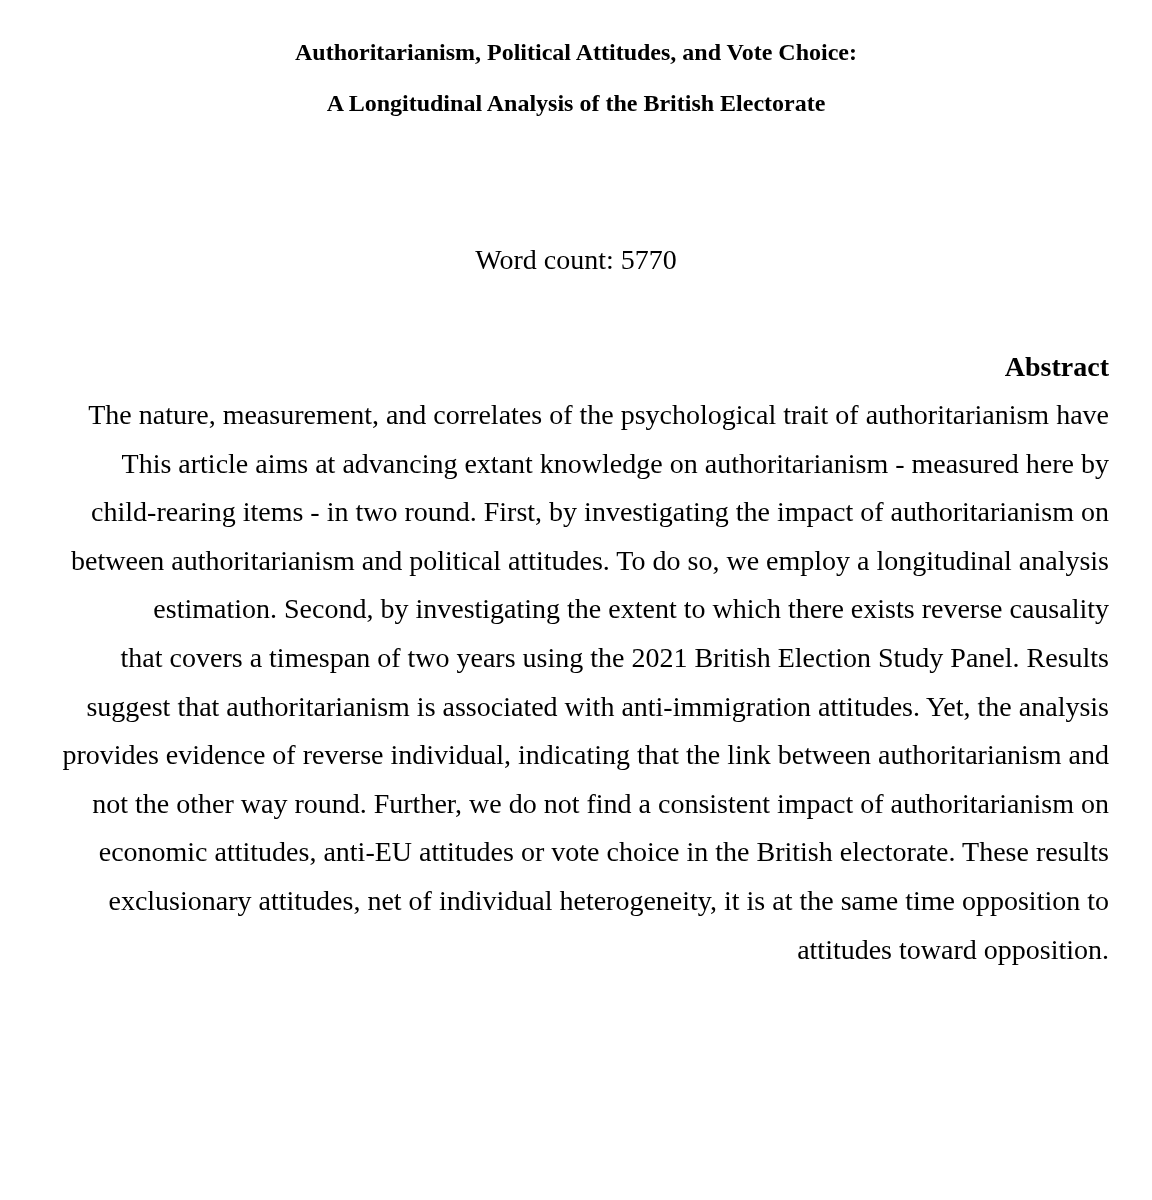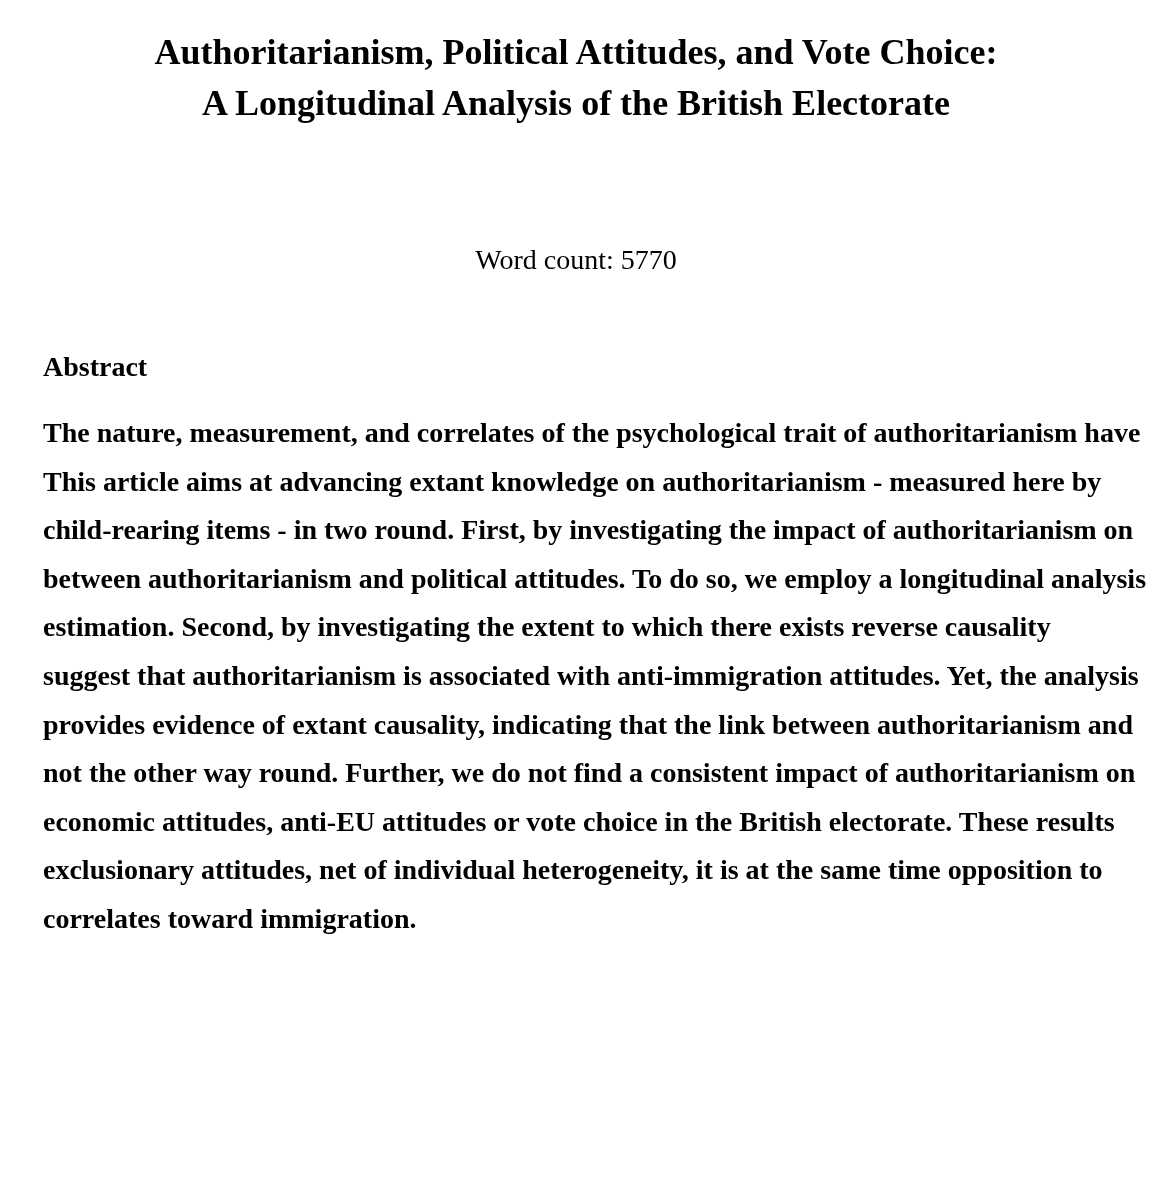--- a/index.html
+++ b/index.html
@@ -15,42 +15,40 @@
     background: #ffffff;
     color: #000000;
     font-family: "Liberation Serif", "DejaVu Serif", serif;
     font-size: 28px;
     padding: 27px 43px 0 43px;
     overflow: hidden;
   }
   .title {
     text-align: center;
     font-weight: 700;
-    font-size: 36px;
+    font-size: 24px;
     line-height: 51px;
   }
   .word-count {
     text-align: center;
     font-size: 28px;
     line-height: 48px;
     margin-top: 107px;
   }
   .abstract-heading {
-    text-align: left;
+    text-align: right;
     font-weight: 700;
     font-size: 28px;
     line-height: 48px;
     margin-top: 59px;
   }
   .abstract {
-    margin-top: 18px;
     font-size: 28px;
     line-height: 48.6px;
-    text-align: left;
-    font-weight: bold;
+    text-align: right;
   }
   .abstract .line {
     white-space: nowrap;
     overflow: visible;
   }
 </style>
 </head>
 <body>
 
 <div class="page">
@@ -63,21 +61,22 @@
   <div class="word-count">Word count: 5770</div>
 
   <div class="abstract-heading">Abstract</div>
 
   <div class="abstract">
     <div class="line">The nature, measurement, and correlates of the psychological trait of authoritarianism have</div>
     <div class="line">This article aims at advancing extant knowledge on authoritarianism - measured here by</div>
     <div class="line">child-rearing items - in two round. First, by investigating the impact of authoritarianism on</div>
     <div class="line">between authoritarianism and political attitudes. To do so, we employ a longitudinal analysis</div>
     <div class="line">estimation. Second, by investigating the extent to which there exists reverse causality</div>
+    <div class="line">that covers a timespan of two years using the 2021 British Election Study Panel. Results</div>
     <div class="line">suggest that authoritarianism is associated with anti-immigration attitudes. Yet, the analysis</div>
-    <div class="line">provides evidence of extant causality, indicating that the link between authoritarianism and</div>
+    <div class="line">provides evidence of reverse individual, indicating that the link between authoritarianism and</div>
     <div class="line">not the other way round. Further, we do not find a consistent impact of authoritarianism on</div>
     <div class="line">economic attitudes, anti-EU attitudes or vote choice in the British electorate. These results</div>
     <div class="line">exclusionary attitudes, net of individual heterogeneity, it is at the same time opposition to</div>
-    <div class="line">correlates toward immigration.</div>
+    <div class="line">attitudes toward opposition.</div>
   </div>
 
 </div>
 
 </body></html>

